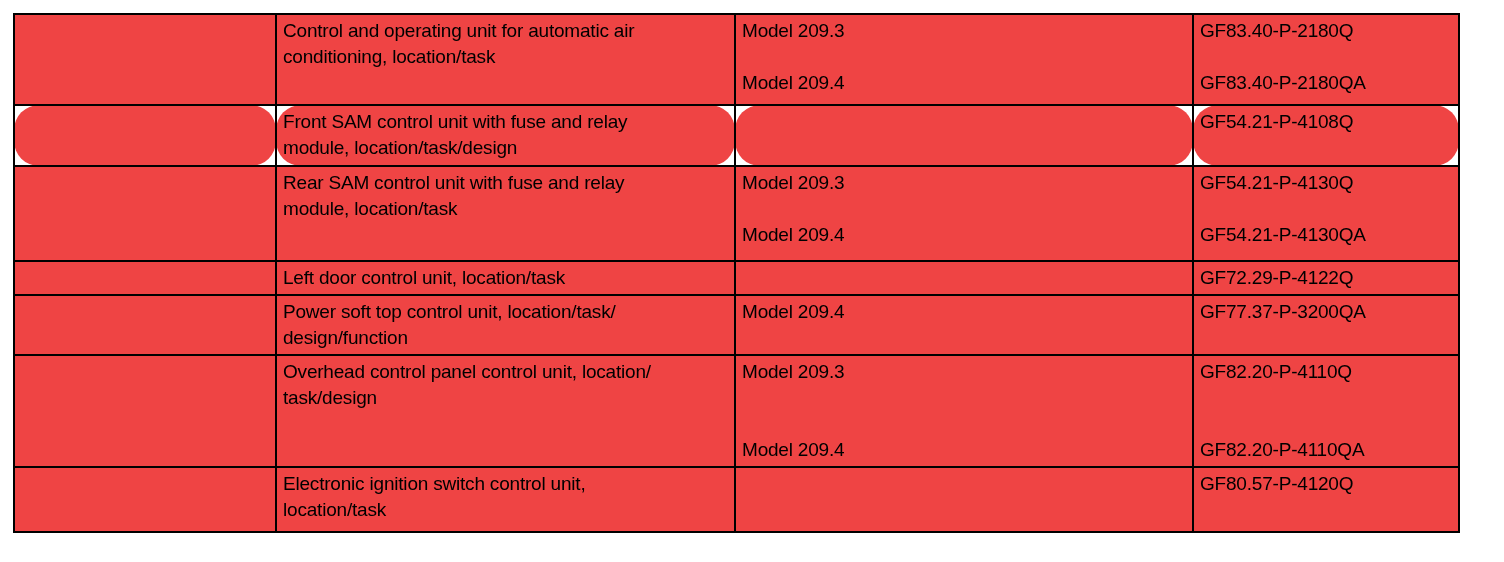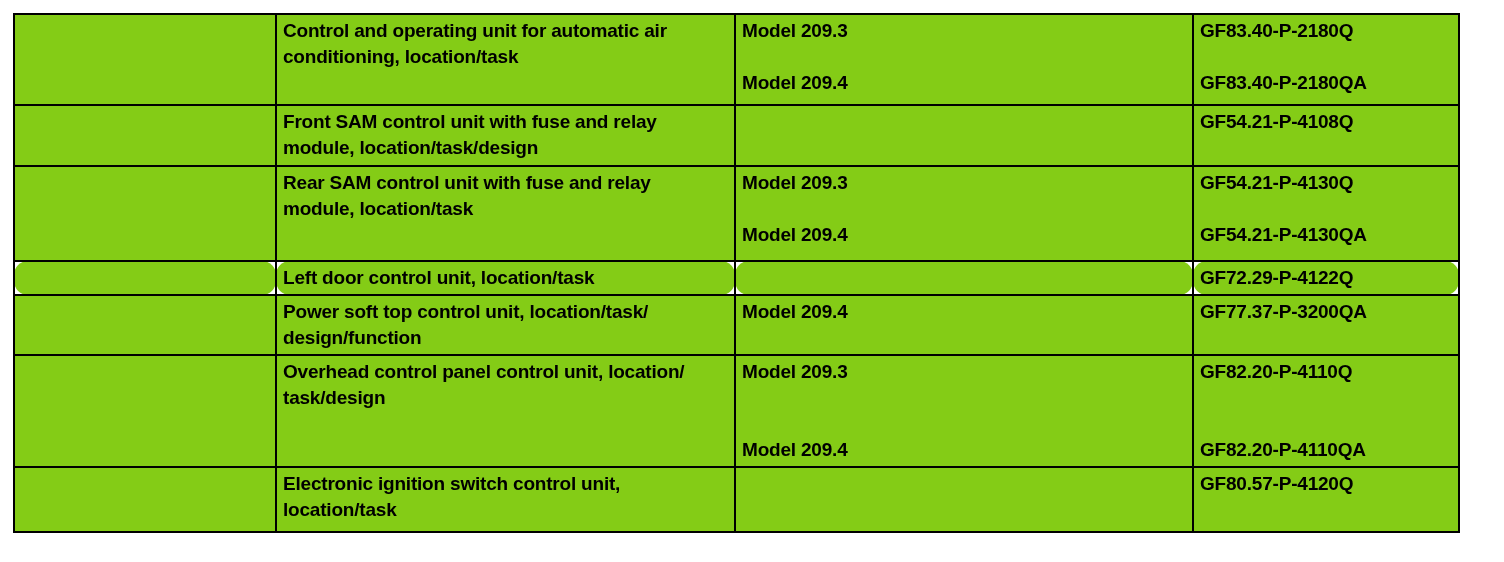--- a/index.html
+++ b/index.html
@@ -33,43 +33,42 @@
   }
 
   table.spec-table td {
     border: 2px solid #000000;
     vertical-align: top;
     padding: 3px 5px 3px 6px;
     font-size: 19px;
     line-height: 26px;
     font-stretch: condensed;
     letter-spacing: -0.2px;
-    background: #84cc16;
+    background: #ef4444;
     color: #000000;
-    font-weight: bold;
   }
 
   col.c-blank  { width: 262px; }
   col.c-desc   { width: 459px; }
   col.c-model  { width: 458px; }
   col.c-docnum { width: 266px; }
 
   td.cell-blank { }
 
   .cell-lines {
     display: block;
     white-space: pre-wrap;
     word-break: normal;
   }
 
   
   tr.r0 td { height: 83px; }
-  tr.r1 td { height: 53px; }
+  tr.r1 td { height: 53px; border-radius: 25px; }
   tr.r2 td { height: 87px; }
-  tr.r3 td { height: 26px; border-radius: 14px; }
+  tr.r3 td { height: 26px; }
   tr.r4 td { height: 29px; }
   tr.r5 td { height: 29px; }
   tr.r6 td { height: 50px; }
   tr.r7 td { height: 82px; }
   tr.r8 td { height: 57px; }
 </style>
 </head>
 <body>
 
 <div class="page">

